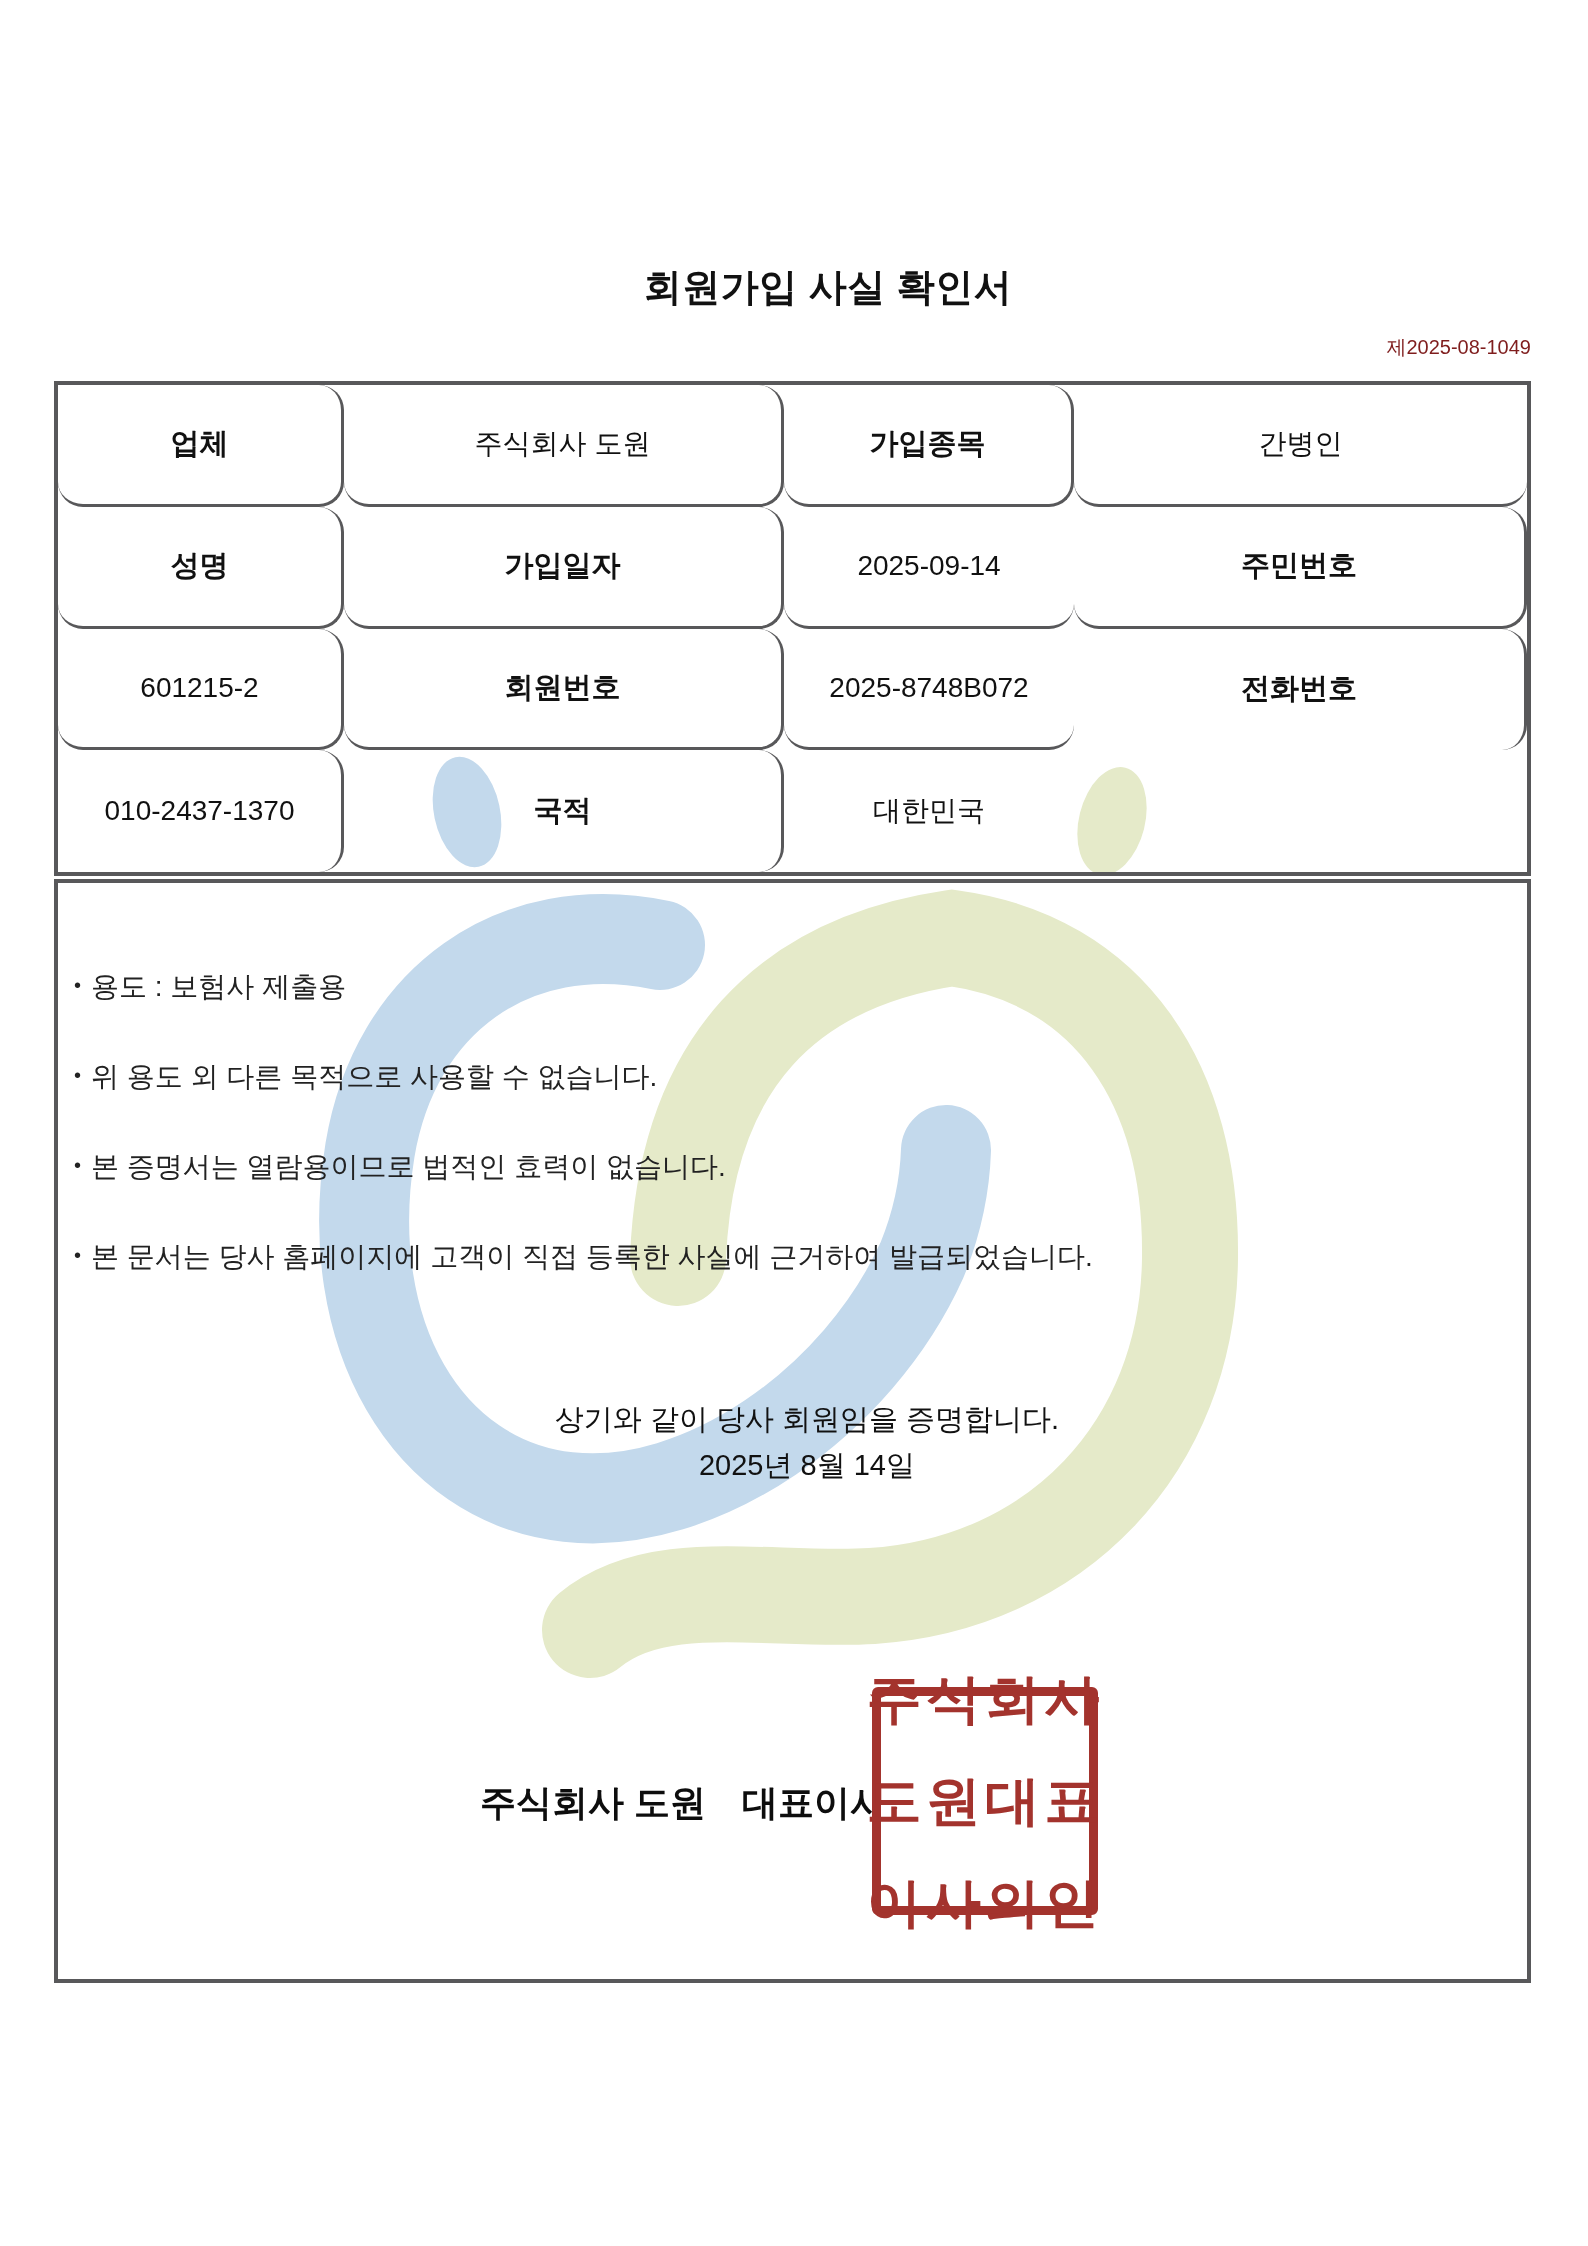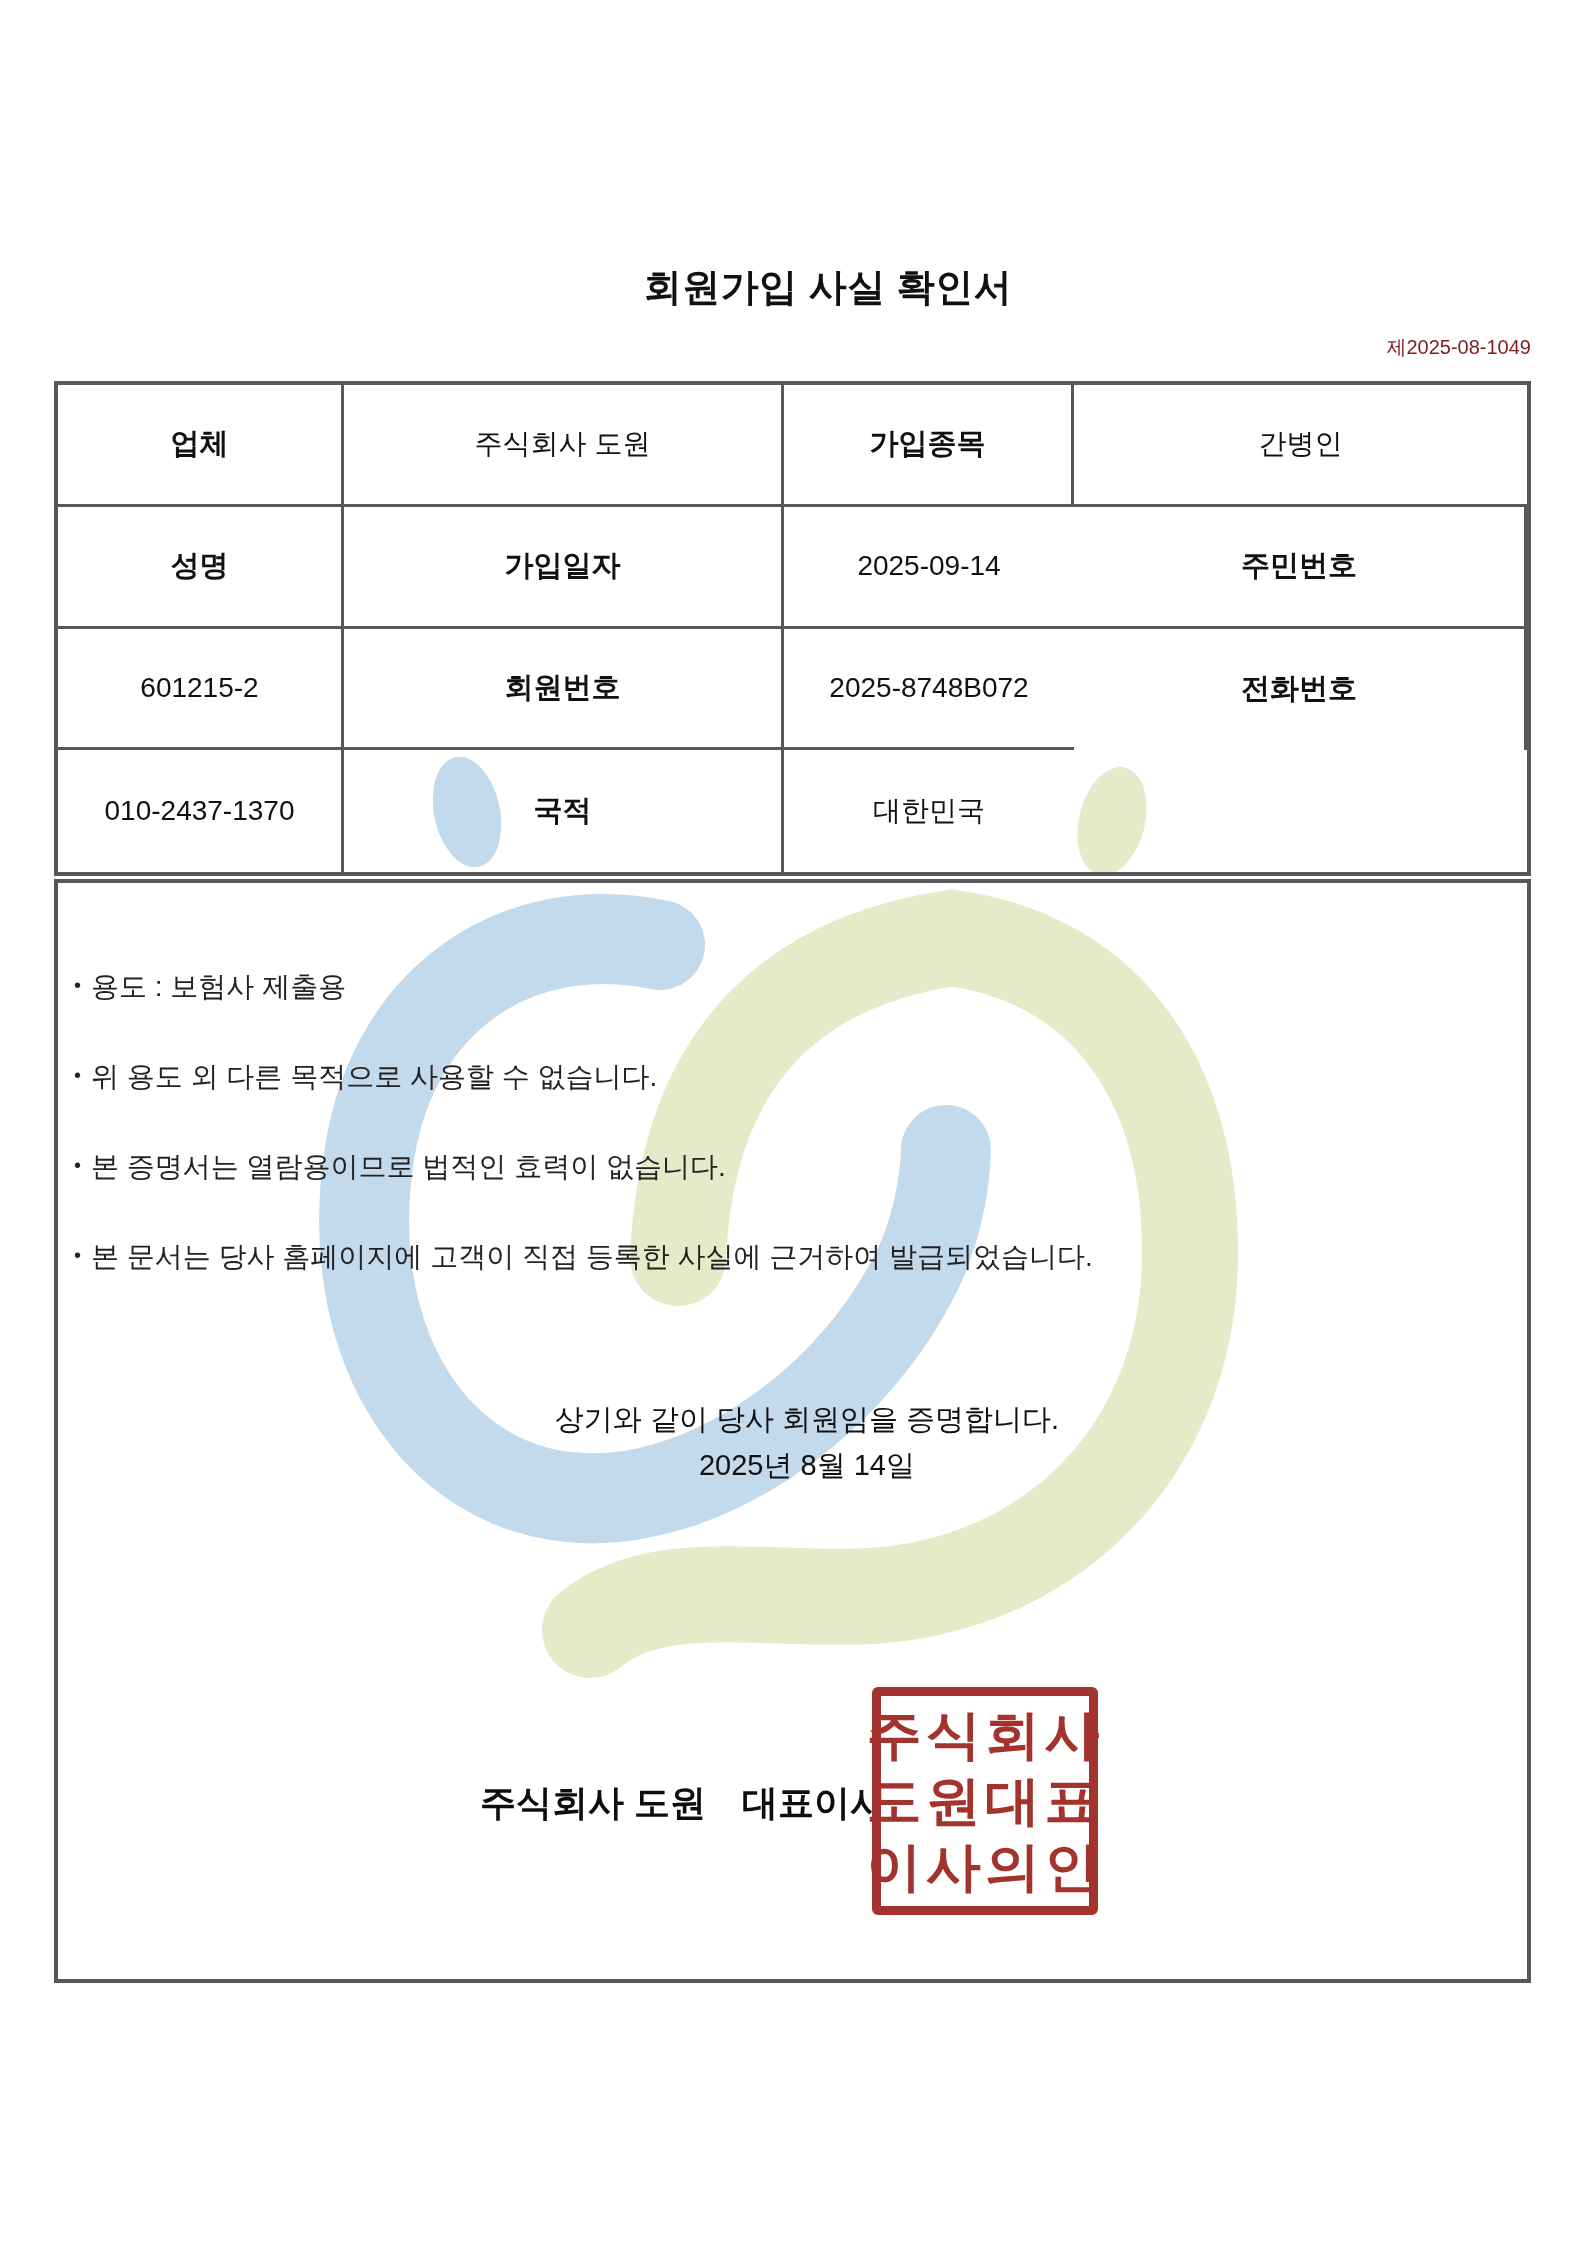--- a/index.html
+++ b/index.html
@@ -39,20 +39,21 @@
     z-index:1;
     background:transparent;
   }
   .cell{
     display:flex;align-items:center;justify-content:center;
     box-sizing:border-box;
     border-right:3px solid #58585a;
     border-bottom:3px solid #58585a;
     font-size:28px;color:#111;
     background:transparent;
+    border-radius:25px;
   }
   .cell.label{font-weight:bold;font-size:29px;}
   .cell.col-last{border-right:none;}
   .cell.row-last{border-bottom:none;}
 
   
   .notes-box{
     position:absolute;left:54px;top:879px;
     width:1477px;height:1104px;
     border:4px solid #58585a;
@@ -81,21 +82,21 @@
     display:flex;gap:36px;white-space:nowrap;z-index:2;
   }
 
   
   .seal{
     position:absolute;left:872px;top:1687px;
     width:226px;height:228px;
     border:9px solid #a3332d;border-radius:6px;
     box-sizing:border-box;
     display:flex;flex-direction:column;align-items:center;justify-content:center;
-    z-index:2;background:transparent;
+    z-index:2;background:transparent;gap:36px;
   }
   .seal-line{
     font-size:53px;font-weight:bold;color:#a3332d;
     line-height:66px;letter-spacing:4px;white-space:nowrap;
     transform:scaleX(1.04);
   }
 </style>
 </head>
 <body>
 

